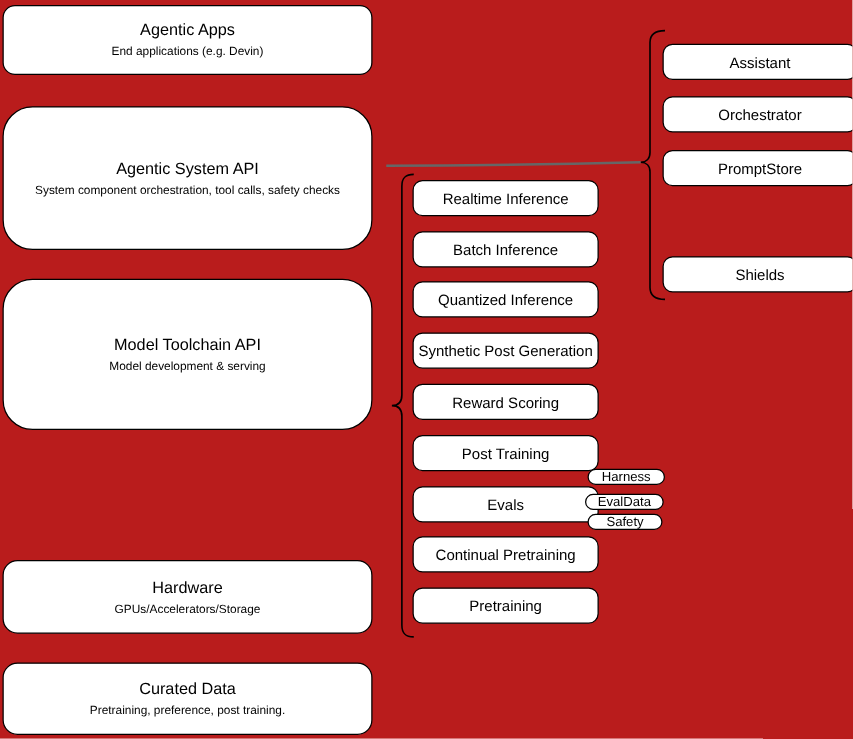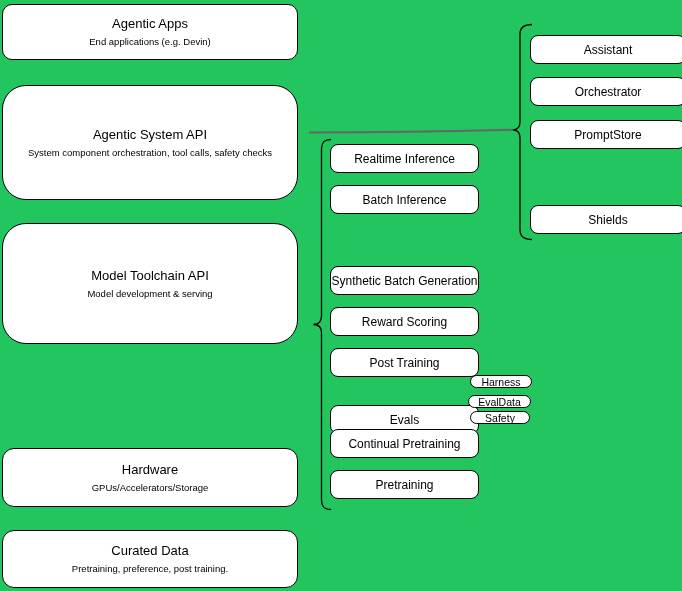--- a/index.html
+++ b/index.html
@@ -1,20 +1,20 @@
 <!DOCTYPE html>
 <html><head>
 <meta charset="utf-8">
 <style>
   html, body { margin: 0; padding: 0; background: #ffffff; }
   .canvas {
     position: relative;
     width: 682px;
     height: 591px;
-    background: #22c55e;
+    background: #b91c1c;
     font-family: "Liberation Sans", "DejaVu Sans", sans-serif;
     color: #000000;
     overflow: hidden;
   }
   .overlay {
     position: absolute;
     left: 0; top: 0;
     width: 682px; height: 591px;
     z-index: 0;
   }
@@ -106,30 +106,33 @@
     <div class="title">Curated Data</div>
     <div class="sub">Pretraining, preference, post training.</div>
   </div>
 
   <div class="box mbox" style="top:144px;">
     <span>Realtime Inference</span>
   </div>
   <div class="box mbox" style="top:185px;">
     <span>Batch Inference</span>
   </div>
+  <div class="box mbox" style="top:225px;">
+    <span>Quantized Inference</span>
+  </div>
   <div class="box mbox" style="top:266px;">
-    <span>Synthetic Batch Generation</span>
+    <span>Synthetic Post Generation</span>
   </div>
   <div class="box mbox" style="top:307px;">
     <span>Reward Scoring</span>
   </div>
   <div class="box mbox" style="top:348px;">
     <span>Post Training</span>
   </div>
-  <div class="box mbox" style="top:405px;justify-content:center;">
+  <div class="box mbox" style="top:389px;justify-content:center;">
     <span>Evals</span>
   </div>
   <div class="box mbox" style="top:429px;">
     <span>Continual Pretraining</span>
   </div>
   <div class="box mbox" style="top:470px;">
     <span>Pretraining</span>
   </div>
 
   <div class="oval" style="left:470px;top:375px;width:62px;">

